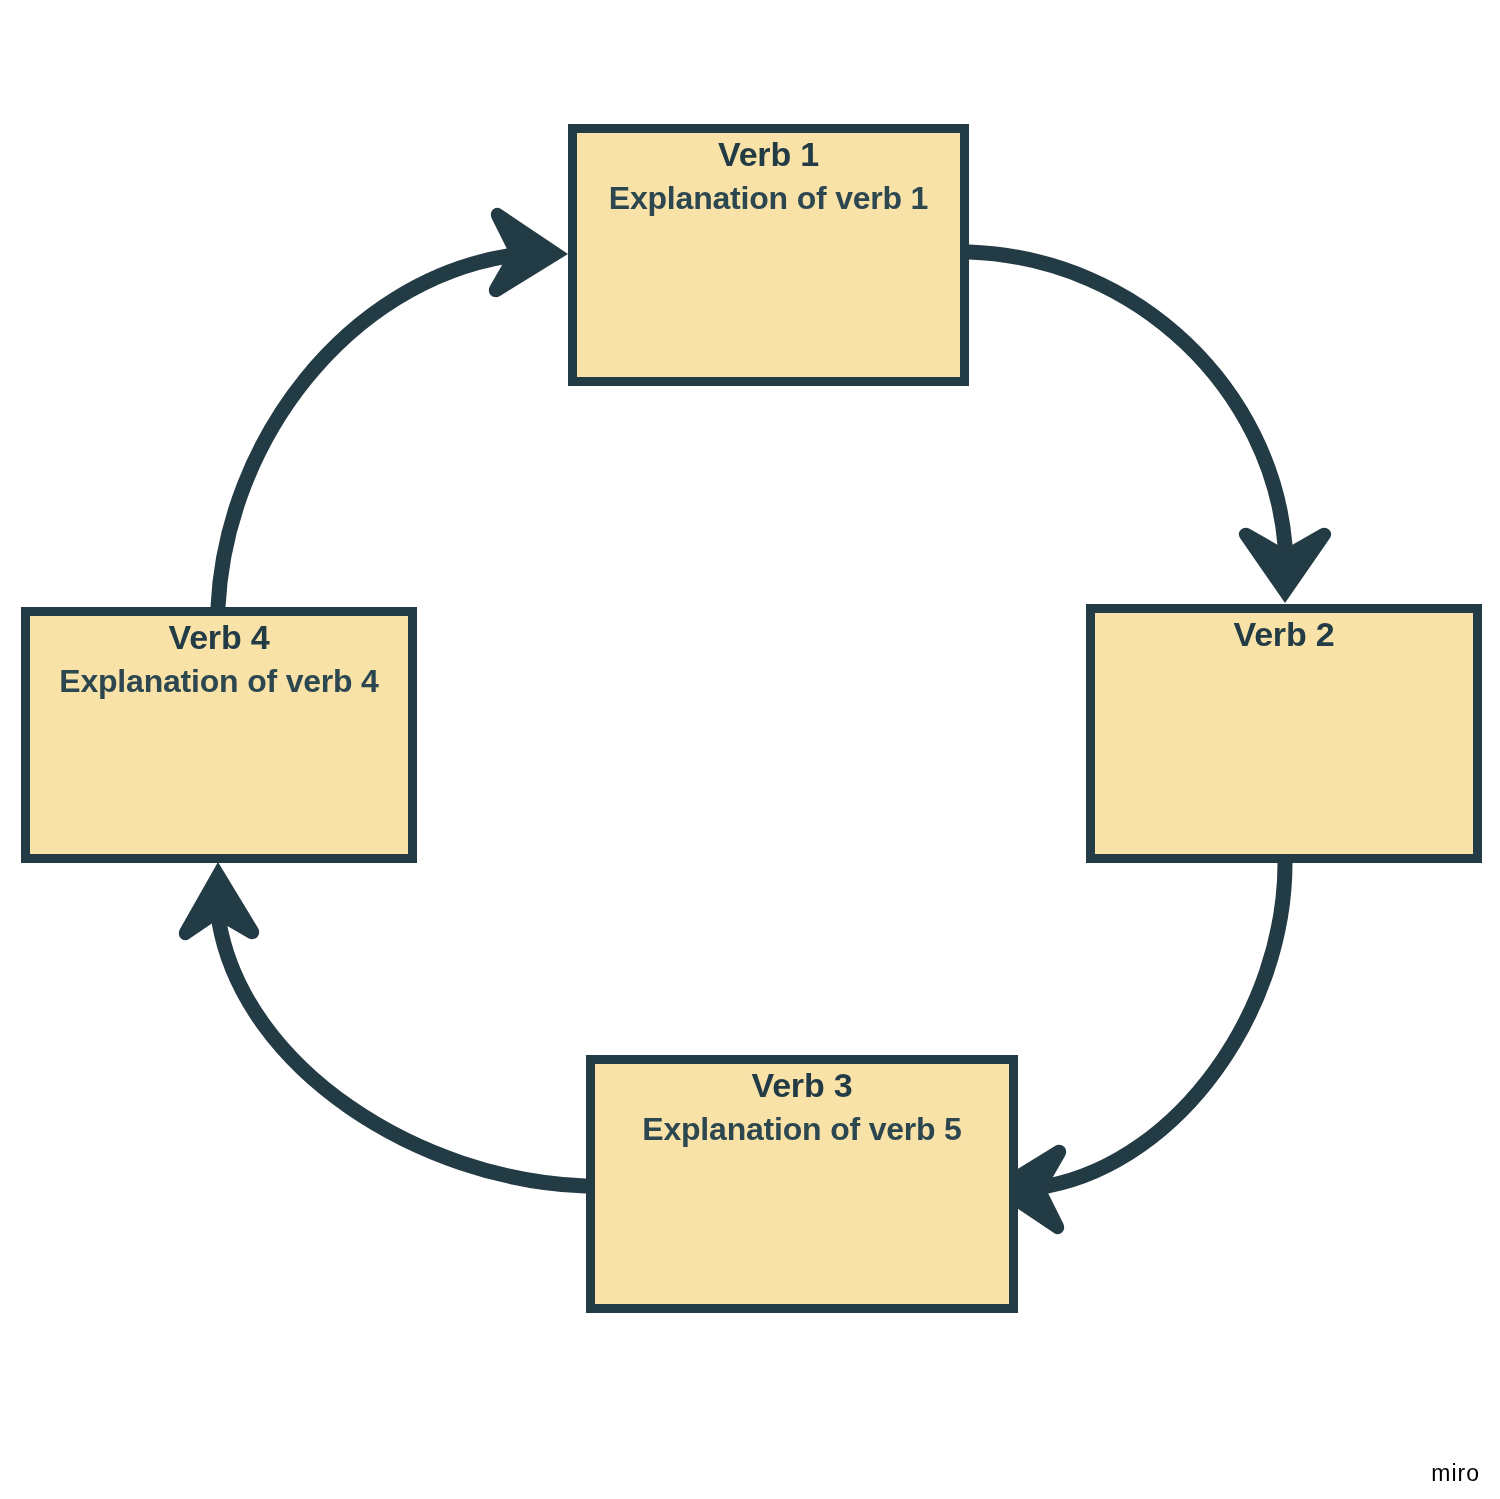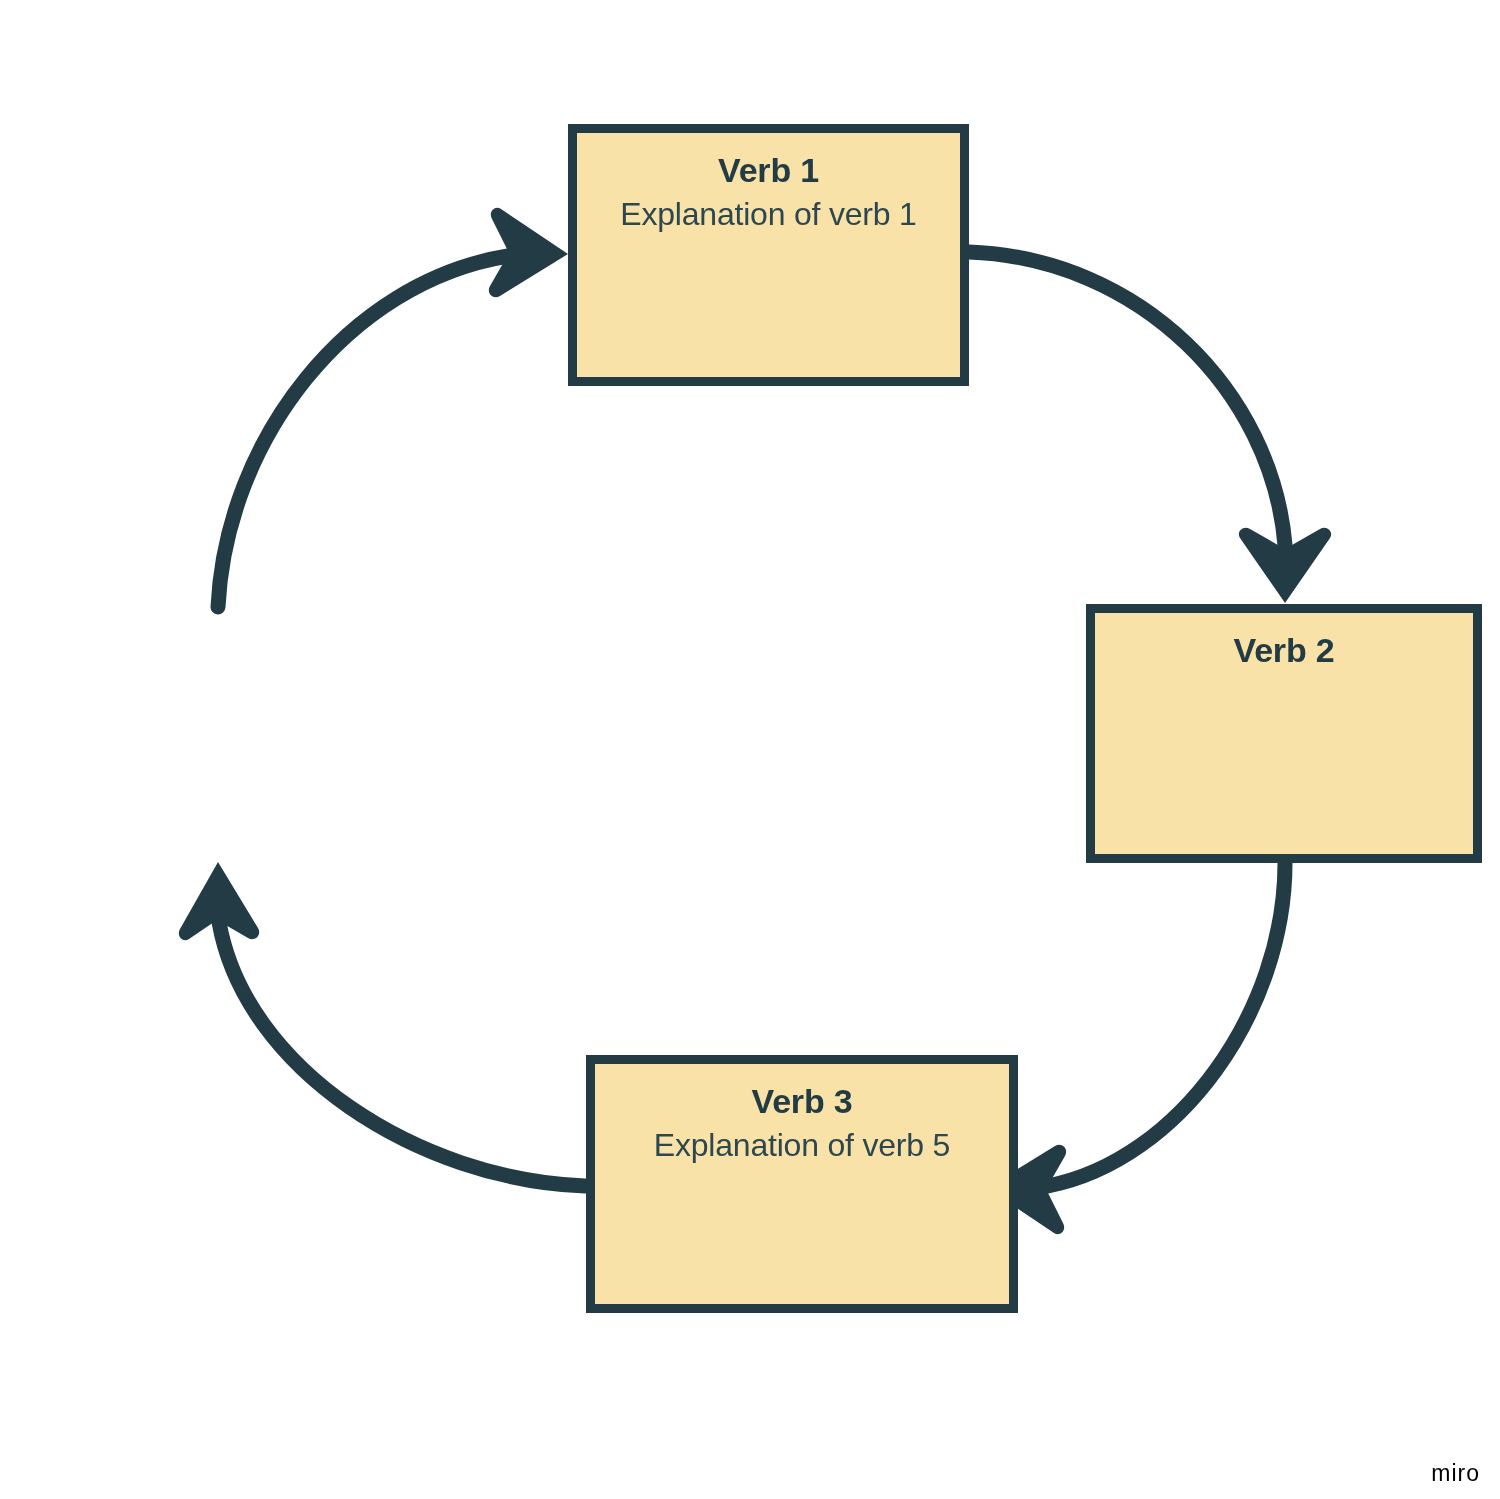--- a/index.html
+++ b/index.html
@@ -25,34 +25,33 @@
     height: 1499px;
   }
   .node {
     position: absolute;
     box-sizing: border-box;
     background: #F8E2A7;
     border: 9px solid #233B45;
     display: flex;
     flex-direction: column;
     align-items: center;
-    padding-top: 16px;
     z-index: 5;
   }
   .node-title {
     font-size: 34px;
     font-weight: bold;
     color: #223B45;
     line-height: 1.28;
     text-align: center;
     letter-spacing: -0.2px;
   }
   .node-body {
     font-size: 32px;
-    font-weight: normal;
+    font-weight: bold;
     color: #2C4750;
     line-height: 1.34;
     letter-spacing: -0.2px;
     padding: 0 8px;
   }
   #node-verb-1 { left: 568px;  top: 124px;  width: 401px; height: 262px; }
   #node-verb-2 { left: 1086px; top: 604px;  width: 396px; height: 259px; }
   #node-verb-3 { left: 586px;  top: 1055px; width: 432px; height: 258px; }
   #node-verb-4 { left: 21px;   top: 607px;  width: 396px; height: 256px; }
 
@@ -101,16 +100,20 @@
 
   <div class="node" id="node-verb-2">
     <div class="node-title">Verb 2</div>
   </div>
 
   <div class="node" id="node-verb-3">
     <div class="node-title">Verb 3</div>
     <div class="node-body">Explanation of verb 5</div>
   </div>
 
+  <div class="node" id="node-verb-4">
+    <div class="node-title">Verb 4</div>
+    <div class="node-body">Explanation of verb 4</div>
+  </div>
 
   <div id="watermark">miro</div>
 
 </div>
 
 </body></html>

